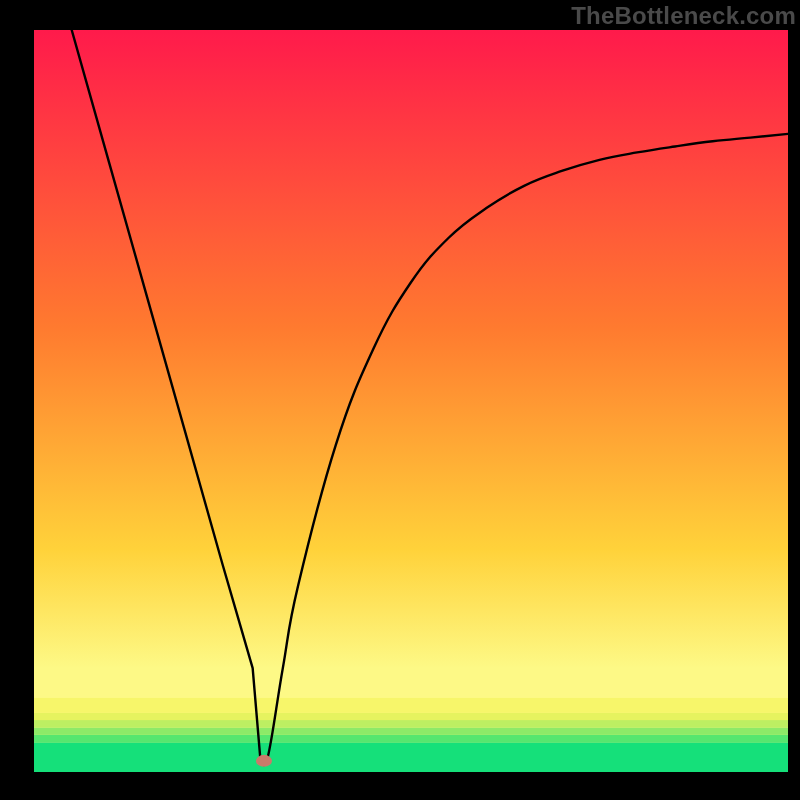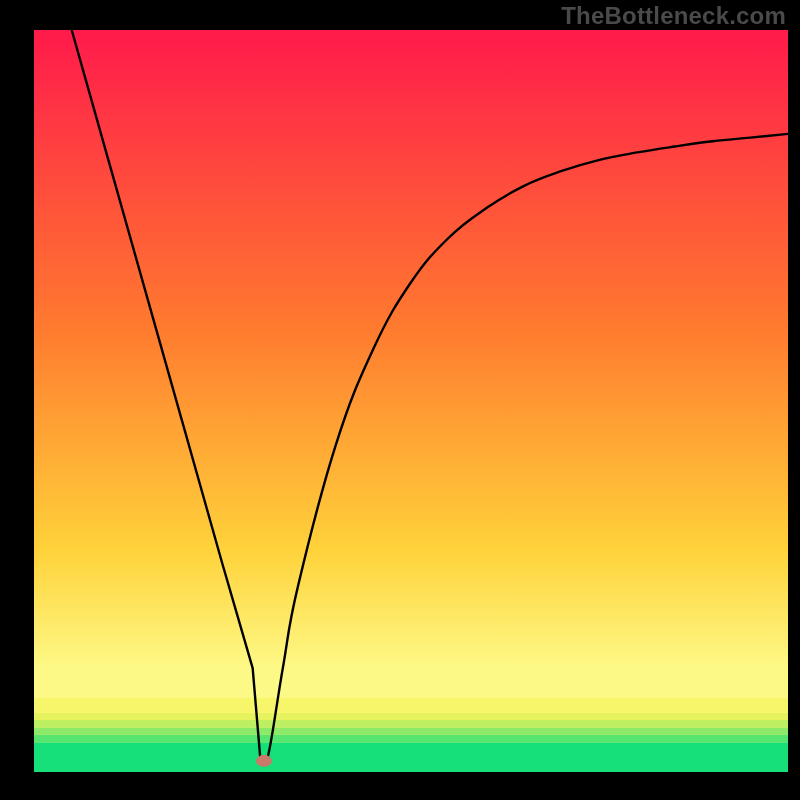--- a/index.html
+++ b/index.html
@@ -14,21 +14,21 @@
   .frame {
     position: absolute;
     top: 0;
     left: 0;
     width: 800px;
     height: 800px;
   }
   .watermark {
     position: absolute;
     top: 2px;
-    right: 14px;
+    right: 4px;
     color: #4a4a4a;
     font-size: 24px;
     font-weight: 600;
     letter-spacing: 0.2px;
     user-select: none;
   }
   svg {
     display: block;
   }
 </style>

